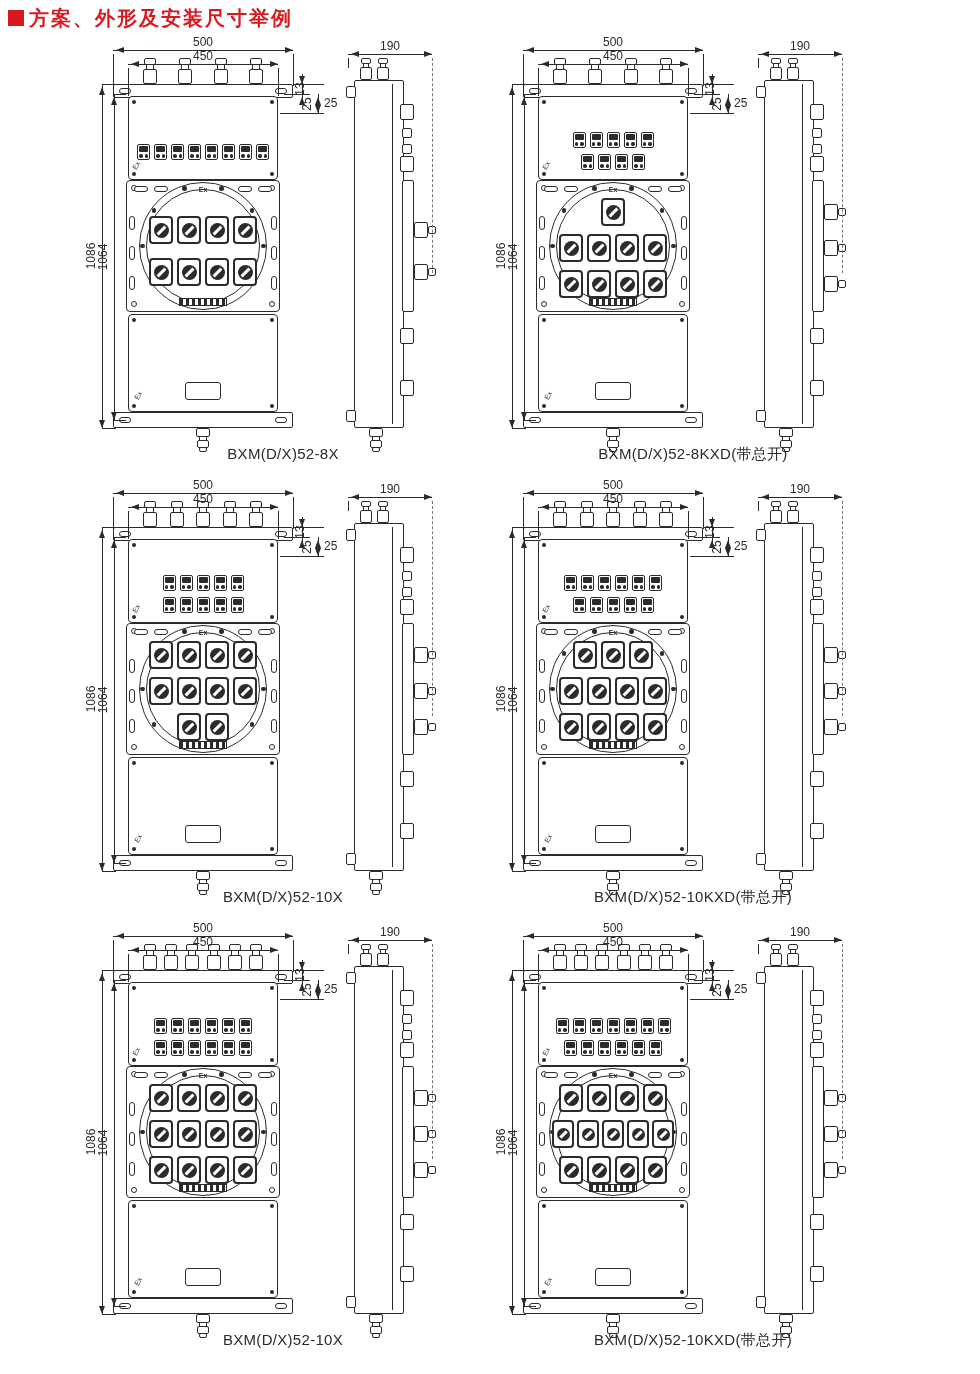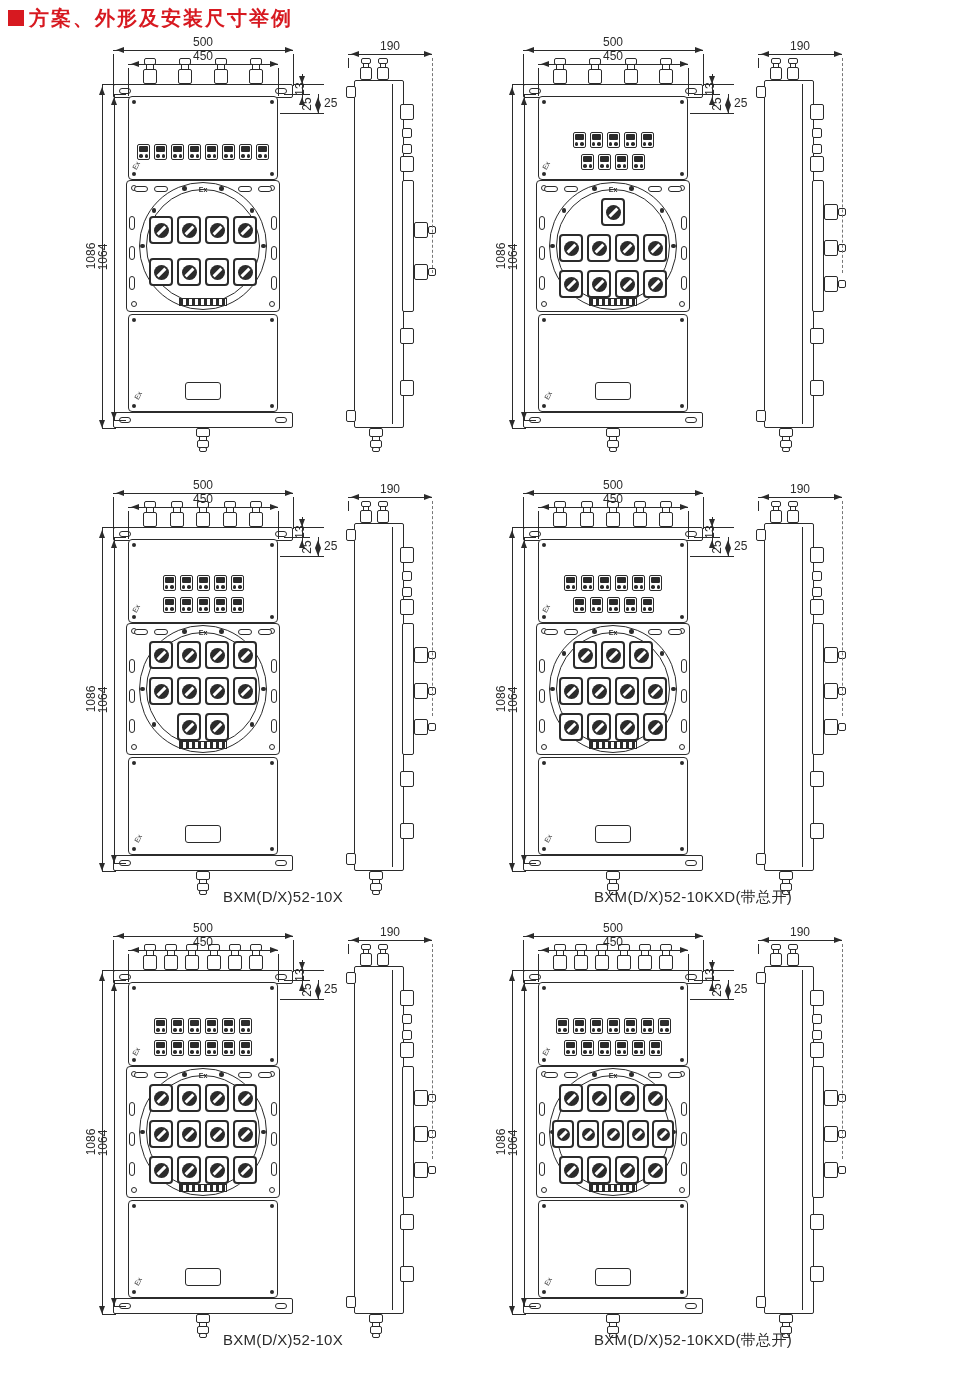--- a/index.html
+++ b/index.html
@@ -212,20 +212,21 @@
           <div class="abs bx thin" style="left: 284px; top: 396px; width: 8px; height: 5px; border-radius: 0px;"></div>
           <div class="abs bx thin" style="left: 282px; top: 400px; width: 12px; height: 8px; border-radius: 2px;"></div>
           <div class="abs bx thin" style="left: 284px; top: 407px; width: 8px; height: 5px; border-radius: 2px;"></div>
           <div class="abs" style="left: 260px; top: 14px; width: 84px; height: 1px; background: rgb(43, 43, 43);"></div>
           <div class="abs" style="width: 0px; height: 0px; border-width: 3px 8px 3px 3px; border-style: solid; border-color: transparent rgb(43, 43, 43) transparent transparent; border-image: initial; left: 260px; top: 11px;"></div>
           <div class="abs" style="width: 0px; height: 0px; border-width: 3px 3px 3px 8px; border-style: solid; border-color: transparent transparent transparent rgb(43, 43, 43); border-image: initial; left: 336px; top: 11px;"></div>
           <div class="abs dim" style="left: 272px; top: 0px; width: 60px; text-align: center;">190</div>
           <div class="abs" style="left: 260px; top: 18px; width: 1px; height: 10px; background: rgb(43, 43, 43);"></div>
           <div class="abs dashed" style="left: 344px; top: 18px; width: 0px; height: 215px;"></div>
         </div>
+        <div class="abs cap" style="left: 0px; top: 405px; width: 390px; text-align: center;">BXM(D/X)52-8X</div>
       </div>
       <div class="abs" style="left: 498px; top: 40px; width: 390px; height: 443px;">
         <div class="abs" style="left: 0px; top: 0px; width: 250px; height: 443px;">
           <div class="abs bx" style="left: 25px; top: 44px; width: 180px; height: 14px; border-radius: 2px;"></div>
           <div class="abs bx thin" style="left: 31px; top: 48px; width: 12px; height: 6px; border-radius: 3px;"></div>
           <div class="abs bx thin" style="left: 187px; top: 48px; width: 12px; height: 6px; border-radius: 3px;"></div>
           <div class="abs bx" style="left: 25px; top: 372px; width: 180px; height: 16px; border-radius: 2px;"></div>
           <div class="abs bx thin" style="left: 31px; top: 377px; width: 12px; height: 6px; border-radius: 3px;"></div>
           <div class="abs bx thin" style="left: 187px; top: 377px; width: 12px; height: 6px; border-radius: 3px;"></div>
           <div class="abs bx thin" style="left: 56px; top: 18px; width: 12px; height: 7px; border-radius: 2px;"></div>
@@ -415,20 +416,21 @@
           <div class="abs bx thin" style="left: 284px; top: 396px; width: 8px; height: 5px; border-radius: 0px;"></div>
           <div class="abs bx thin" style="left: 282px; top: 400px; width: 12px; height: 8px; border-radius: 2px;"></div>
           <div class="abs bx thin" style="left: 284px; top: 407px; width: 8px; height: 5px; border-radius: 2px;"></div>
           <div class="abs" style="left: 260px; top: 14px; width: 84px; height: 1px; background: rgb(43, 43, 43);"></div>
           <div class="abs" style="width: 0px; height: 0px; border-width: 3px 8px 3px 3px; border-style: solid; border-color: transparent rgb(43, 43, 43) transparent transparent; border-image: initial; left: 260px; top: 11px;"></div>
           <div class="abs" style="width: 0px; height: 0px; border-width: 3px 3px 3px 8px; border-style: solid; border-color: transparent transparent transparent rgb(43, 43, 43); border-image: initial; left: 336px; top: 11px;"></div>
           <div class="abs dim" style="left: 272px; top: 0px; width: 60px; text-align: center;">190</div>
           <div class="abs" style="left: 260px; top: 18px; width: 1px; height: 10px; background: rgb(43, 43, 43);"></div>
           <div class="abs dashed" style="left: 344px; top: 18px; width: 0px; height: 215px;"></div>
         </div>
+        <div class="abs cap" style="left: 0px; top: 405px; width: 390px; text-align: center;">BXM(D/X)52-8KXD(带总开)</div>
       </div>
       <div class="abs" style="left: 88px; top: 483px; width: 390px; height: 443px;">
         <div class="abs" style="left: 0px; top: 0px; width: 250px; height: 443px;">
           <div class="abs bx" style="left: 25px; top: 44px; width: 180px; height: 14px; border-radius: 2px;"></div>
           <div class="abs bx thin" style="left: 31px; top: 48px; width: 12px; height: 6px; border-radius: 3px;"></div>
           <div class="abs bx thin" style="left: 187px; top: 48px; width: 12px; height: 6px; border-radius: 3px;"></div>
           <div class="abs bx" style="left: 25px; top: 372px; width: 180px; height: 16px; border-radius: 2px;"></div>
           <div class="abs bx thin" style="left: 31px; top: 377px; width: 12px; height: 6px; border-radius: 3px;"></div>
           <div class="abs bx thin" style="left: 187px; top: 377px; width: 12px; height: 6px; border-radius: 3px;"></div>
           <div class="abs bx thin" style="left: 56px; top: 18px; width: 12px; height: 7px; border-radius: 2px;"></div>

